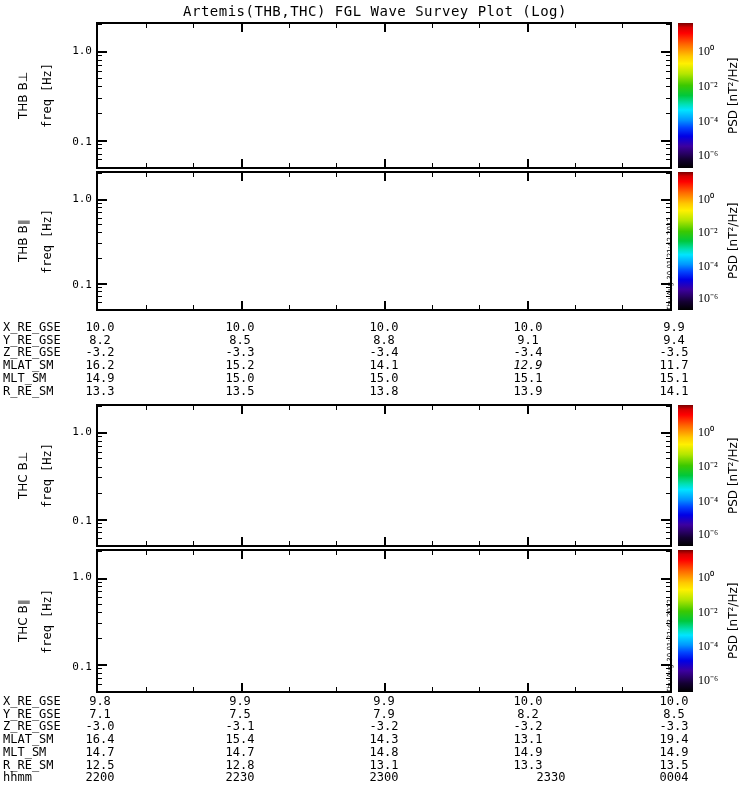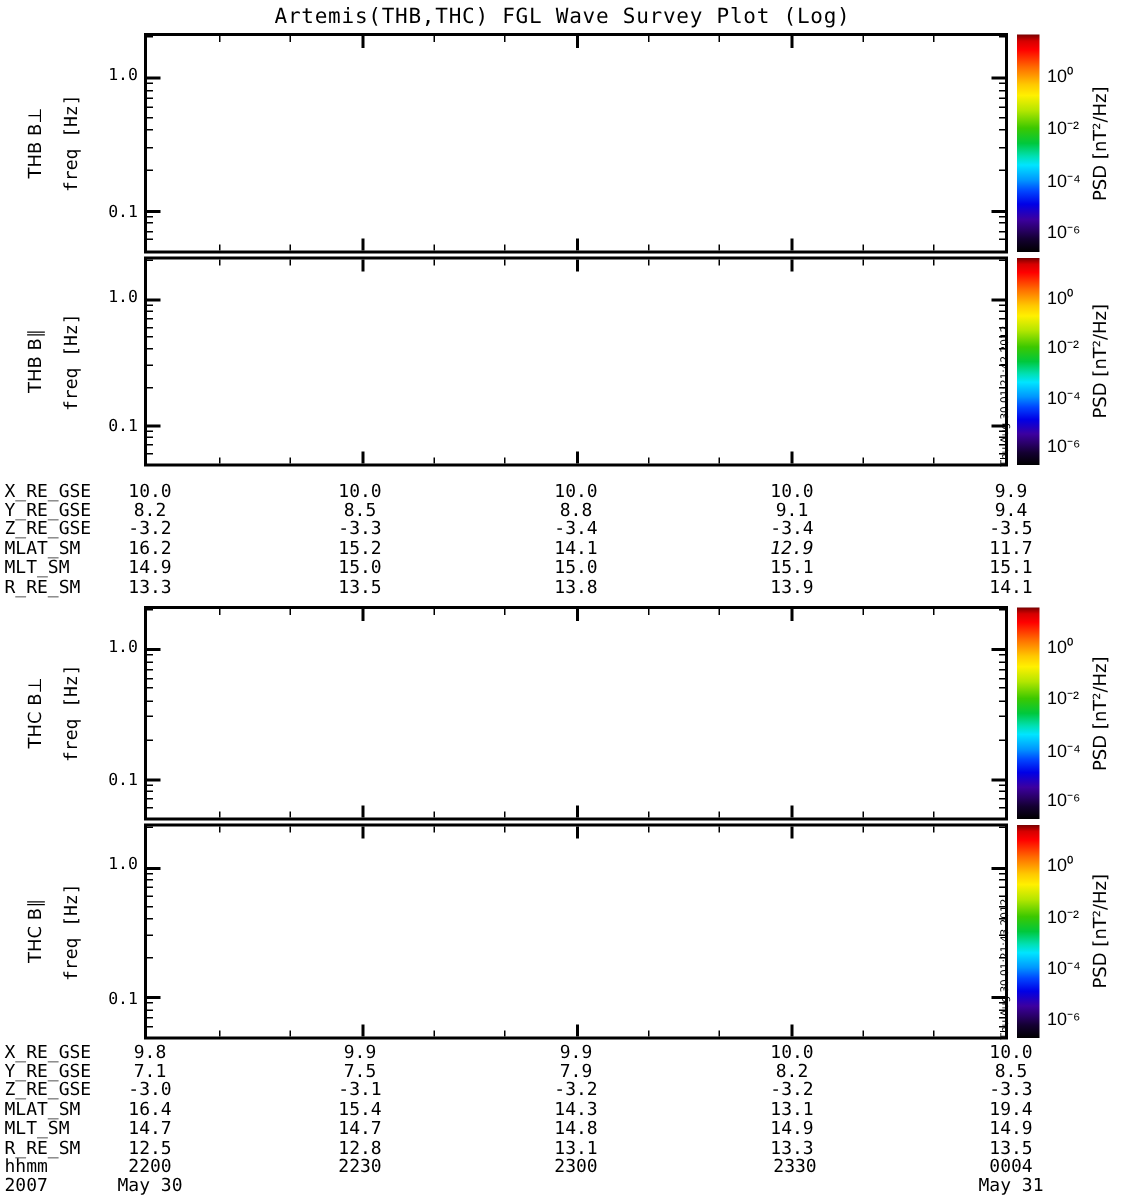--- a/index.html
+++ b/index.html
@@ -16,21 +16,21 @@
   .plabel{left:16px;width:15px;line-height:15px;font-size:12px;font-family:"DejaVu Sans",sans-serif;}
   .ylab{left:40px;width:15px;line-height:15px;font-size:12px;}
   .ytick{position:absolute;left:54px;width:38px;text-align:right;font-size:11px;
          transform:translateY(-50%);}
   .cbar{position:absolute;left:678px;width:15px;top:1px;bottom:1px;
         background:linear-gradient(to bottom,
           #780000 0%,#d60000 3%,#ff0000 7%,#ff6a00 15%,#ffc800 23%,#fff000 28%,
           #b4e600 35%,#3cc800 43%,#00c83c 50%,#00e0b4 56%,#00e5ff 60%,#0096ff 67%,
           #0046ff 72%,#0000e6 78%,#3c00a0 85%,#280064 90%,#140032 94%,#000000 100%);}
   .cbtick{position:absolute;left:698px;font-size:12px;transform:translateY(-50%);
-          font-family:Liberation Sans, sans-serif;}
+          font-family:Liberation Serif, serif;}
   .cblabel{left:724px;width:18px;line-height:18px;font-size:12px;
            font-family:"DejaVu Sans",sans-serif;}
   .tstamp{left:665px;width:10px;line-height:10px;font-size:7px;text-align:left;
           font-family:"DejaVu Sans",sans-serif;}
   .vartable{position:absolute;left:0;width:750px;font-size:12px;line-height:13px;}
   .trow{position:absolute;left:0;width:750px;height:13px;}
   .tlabel{position:absolute;left:3px;}
   .tval{position:absolute;width:70px;text-align:center;}
 </style>
 </head>
@@ -408,26 +408,18 @@
         <span class="tval" style="left: 205px;">12.8</span>
         <span class="tval" style="left: 349px;">13.1</span>
         <span class="tval" style="left: 493px;">13.3</span>
         <span class="tval" style="left: 639px;">13.5</span>
       </div>
       <div class="trow" style="top: 76.2px;">
         <span class="tlabel">hhmm</span>
         <span class="tval" style="left: 65px;">2200</span>
         <span class="tval" style="left: 205px;">2230</span>
         <span class="tval" style="left: 349px;">2300</span>
-        <span class="tval" style="left: 495px;">2330</span>
+        <span class="tval" style="left: 516px;">2330</span>
         <span class="tval" style="left: 639px;">0004</span>
       </div>
-      <div class="trow" style="top: 88.9px;">
-        <span class="tlabel">2007</span>
-        <span class="tval" style="left: 65px;">May 30</span>
-        <span class="tval" style="left: 205px;"></span>
-        <span class="tval" style="left: 349px;"></span>
-        <span class="tval" style="left: 493px;"></span>
-        <span class="tval" style="left: 639px;">May 31</span>
-      </div>
     </div>
 
 </div>
 
 </body></html>

